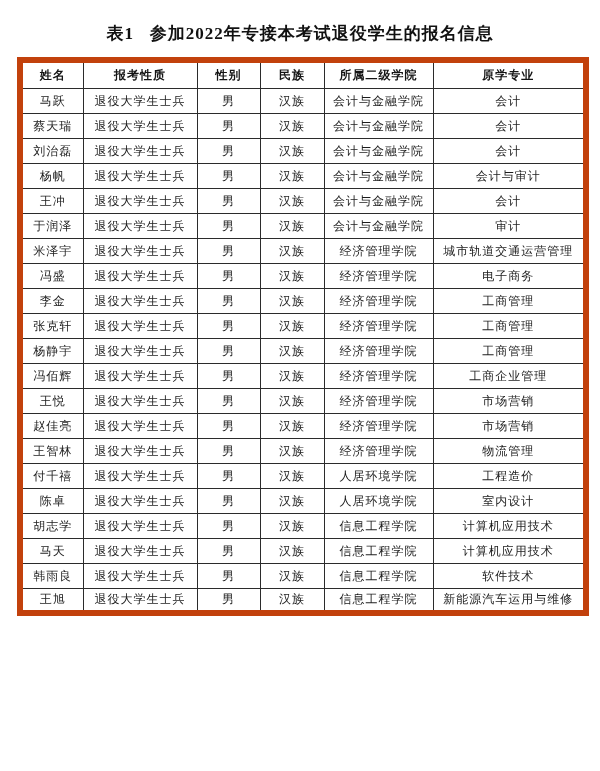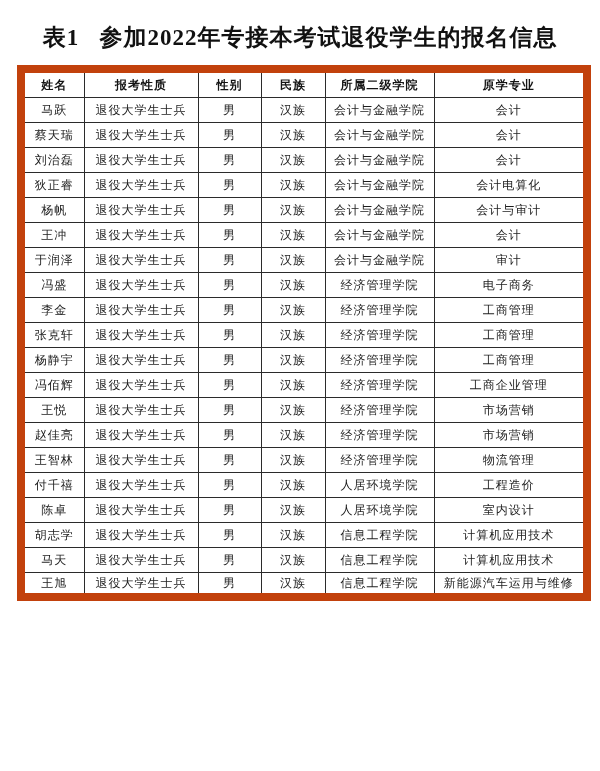--- a/index.html
+++ b/index.html
@@ -11,33 +11,33 @@
   }
   body { height: 771px; overflow: hidden; }
   .page {
     width: 600px;
     height: 771px;
     background: #ffffff;
     padding-top: 22px;
   }
   .doc-title {
     text-align: center;
-    font-size: 23px;
+    font-size: 17px;
     font-weight: bold;
     color: #111111;
     white-space: pre;
     margin-bottom: 12px;
     letter-spacing: 1px;
   }
   table.reg-table {
     border-collapse: collapse;
     table-layout: fixed;
     width: 566px;
     margin: 0 auto 12px 17px;
-    border: 8px solid #c2410c;
+    border: 6px solid #c2410c;
   }
   table.reg-table th,
   table.reg-table td {
     border: 1px solid #2b2b2b;
     text-align: center;
     vertical-align: middle;
     font-size: 12px;
     line-height: 1;
     padding: 0 2px;
     overflow: hidden;
@@ -102,28 +102,20 @@
         </tr>
         <tr>
           <td>刘治磊</td>
           <td>退役大学生士兵</td>
           <td>男</td>
           <td>汉族</td>
           <td>会计与金融学院</td>
           <td>会计</td>
         </tr>
         <tr>
-          <td>狄正睿</td>
-          <td>退役大学生士兵</td>
-          <td>男</td>
-          <td>汉族</td>
-          <td>会计与金融学院</td>
-          <td>会计电算化</td>
-        </tr>
-        <tr>
           <td>杨帆</td>
           <td>退役大学生士兵</td>
           <td>男</td>
           <td>汉族</td>
           <td>会计与金融学院</td>
           <td>会计与审计</td>
         </tr>
         <tr>
           <td>王冲</td>
           <td>退役大学生士兵</td>
@@ -132,20 +124,28 @@
           <td>会计与金融学院</td>
           <td>会计</td>
         </tr>
         <tr>
           <td>于润泽</td>
           <td>退役大学生士兵</td>
           <td>男</td>
           <td>汉族</td>
           <td>会计与金融学院</td>
           <td>审计</td>
+        </tr>
+        <tr>
+          <td>米泽宇</td>
+          <td>退役大学生士兵</td>
+          <td>男</td>
+          <td>汉族</td>
+          <td>经济管理学院</td>
+          <td>城市轨道交通运营管理</td>
         </tr>
         <tr>
           <td>冯盛</td>
           <td>退役大学生士兵</td>
           <td>男</td>
           <td>汉族</td>
           <td>经济管理学院</td>
           <td>电子商务</td>
         </tr>
         <tr>
@@ -228,20 +228,28 @@
           <td>信息工程学院</td>
           <td>计算机应用技术</td>
         </tr>
         <tr>
           <td>马天</td>
           <td>退役大学生士兵</td>
           <td>男</td>
           <td>汉族</td>
           <td>信息工程学院</td>
           <td>计算机应用技术</td>
+        </tr>
+        <tr>
+          <td>韩雨良</td>
+          <td>退役大学生士兵</td>
+          <td>男</td>
+          <td>汉族</td>
+          <td>信息工程学院</td>
+          <td>软件技术</td>
         </tr>
         <tr>
           <td>王旭</td>
           <td>退役大学生士兵</td>
           <td>男</td>
           <td>汉族</td>
           <td>信息工程学院</td>
           <td>新能源汽车运用与维修</td>
         </tr>
       </tbody>

